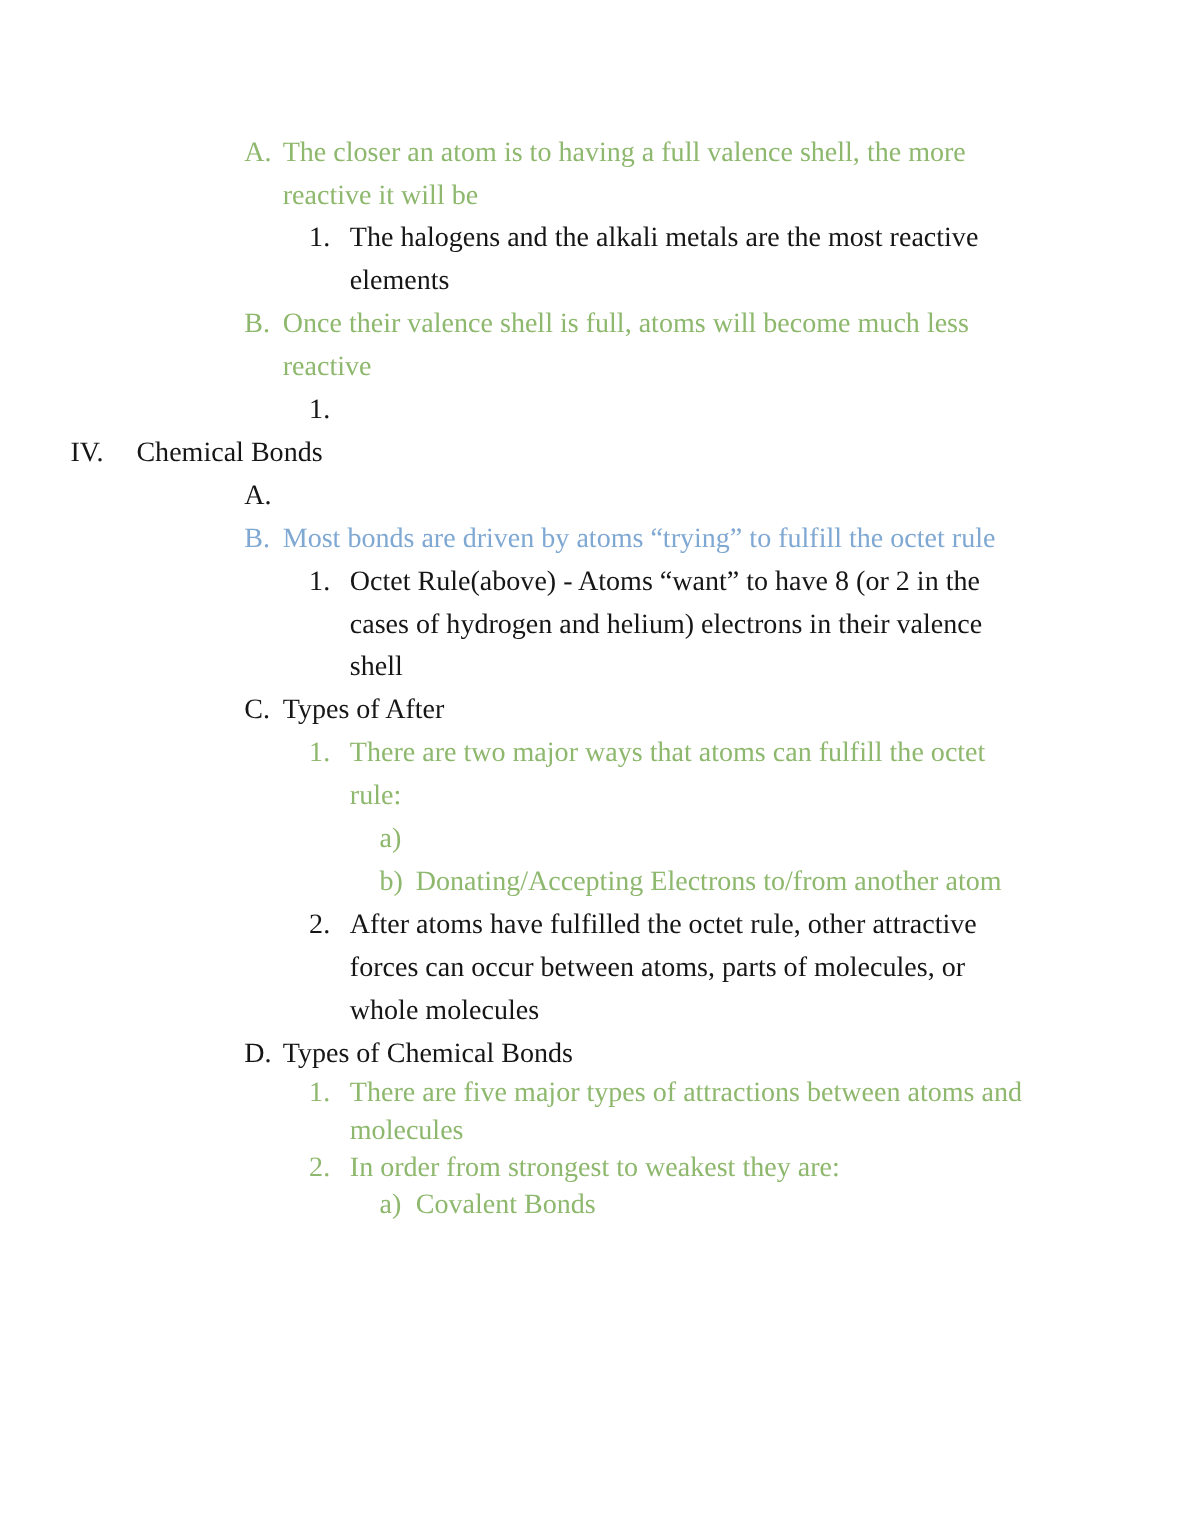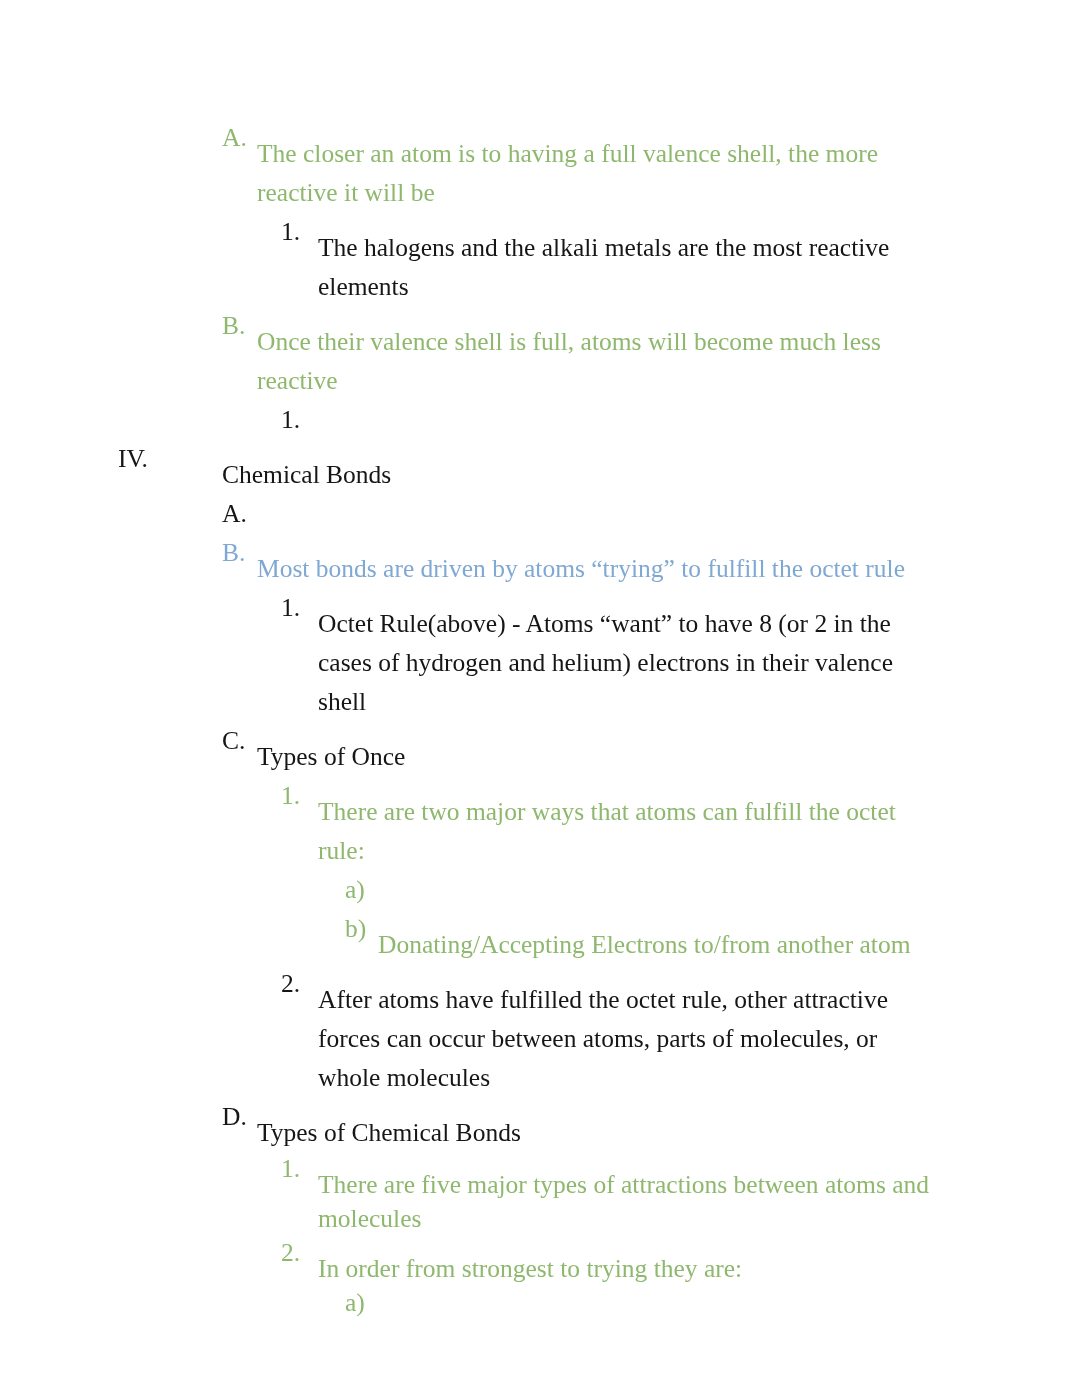--- a/index.html
+++ b/index.html
@@ -32,28 +32,26 @@
     font-size: 25.5px;
     line-height: 39px;
   }
   .row .marker {
     flex: 0 0 auto;
     text-align: left;
     white-space: pre;
   }
   .row .text {
     flex: 1 1 auto;
-    margin-top: 16px;
   }
 
   
   .lvl1 {
-    padding-left: 118px;
+    padding-left: 64px;
     padding-right: 120px;
-    gap: 44px;
   }
   .lvl1 .marker { width: 60px; }
 
   
   .lvl2 {
     padding-left: 222px;
     padding-right: 128px;
   }
   .lvl2 .marker { width: 35px; }
 
@@ -108,21 +106,21 @@
       <div class="row lvl2 blue">
         <span class="marker">B.</span>
         <span class="text">Most bonds are driven by atoms “trying” to fulfill the octet rule</span>
       </div>
       <div class="row lvl3 black">
         <span class="marker">1.</span>
         <span class="text">Octet Rule(above) - Atoms “want” to have 8 (or 2 in the cases of hydrogen and helium) electrons in their valence shell</span>
       </div>
       <div class="row lvl2 black">
         <span class="marker">C.</span>
-        <span class="text">Types of Once</span>
+        <span class="text">Types of After</span>
       </div>
       <div class="row lvl3 green">
         <span class="marker">1.</span>
         <span class="text">There are two major ways that atoms can fulfill the octet rule:</span>
       </div>
       <div class="row lvl4 green">
         <span class="marker">a)</span>
       </div>
       <div class="row lvl4 green">
         <span class="marker">b)</span>
@@ -135,19 +133,20 @@
       <div class="row lvl2 black">
         <span class="marker">D.</span>
         <span class="text">Types of Chemical Bonds</span>
       </div>
       <div class="row lvl3 green tight">
         <span class="marker">1.</span>
         <span class="text">There are five major types of attractions between atoms and molecules</span>
       </div>
       <div class="row lvl3 green tight">
         <span class="marker">2.</span>
-        <span class="text">In order from strongest to trying they are:</span>
+        <span class="text">In order from strongest to weakest they are:</span>
       </div>
       <div class="row lvl4 green tight">
         <span class="marker">a)</span>
+        <span class="text">Covalent Bonds</span>
       </div>
     </div>
 </div>
 
 </body></html>

